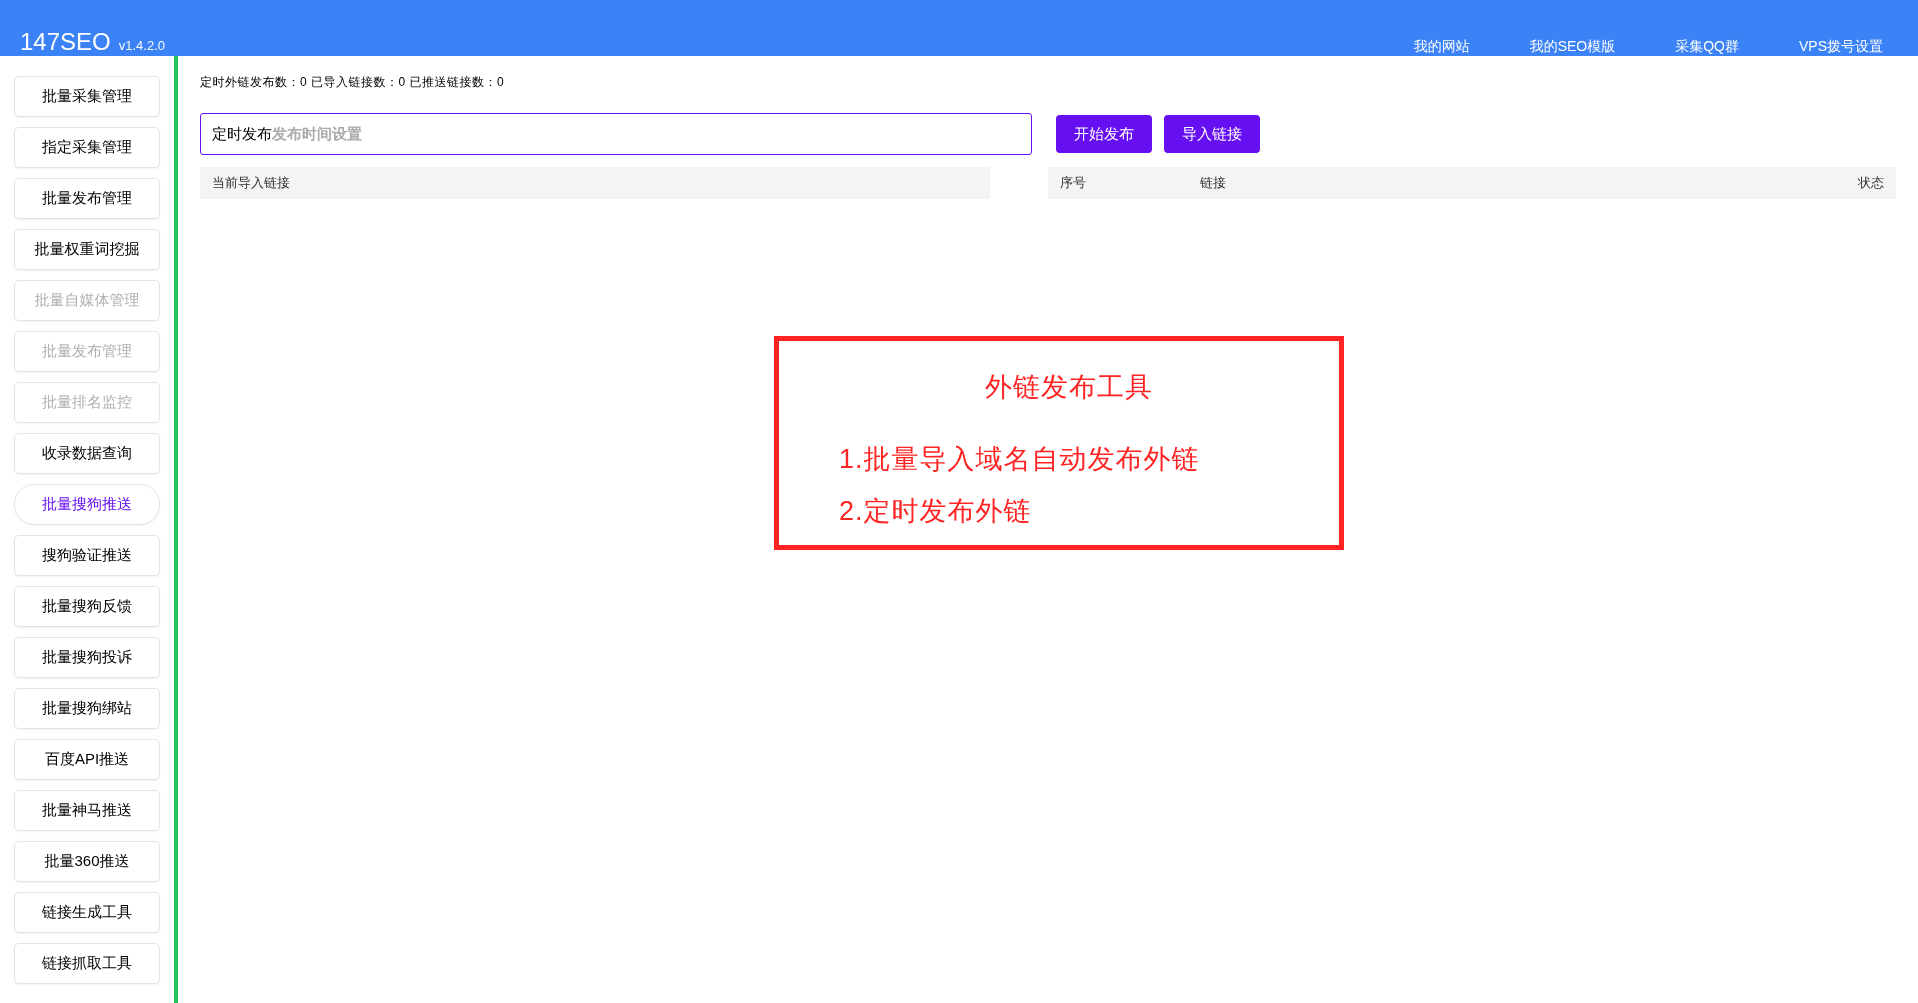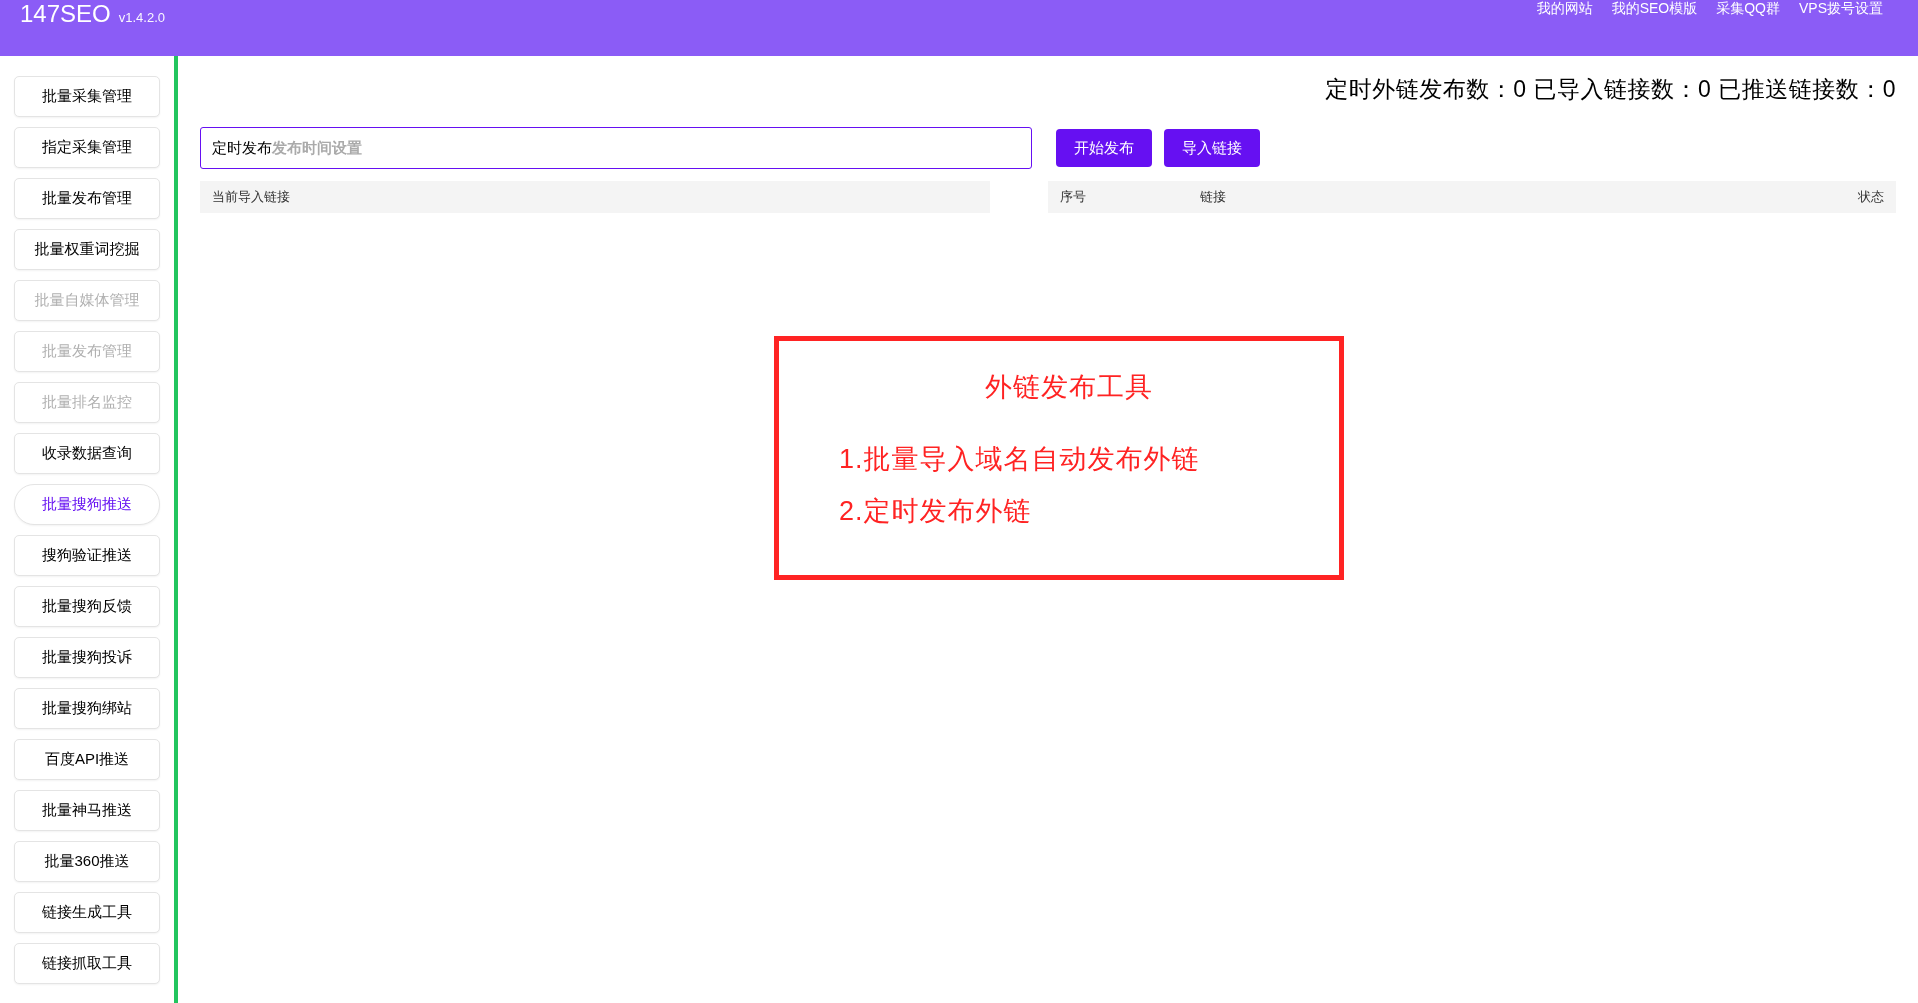--- a/index.html
+++ b/index.html
@@ -8,44 +8,44 @@
       box-sizing: border-box;
     }
     body {
       font-family: -apple-system, BlinkMacSystemFont, "Segoe UI", "PingFang SC", "Microsoft YaHei", sans-serif;
       background: #ffffff;
       width: 1918px;
       height: 1003px;
       overflow: hidden;
     }
     .header {
-      background: #8b5cf6;
+      background: #3b82f6;
       color: #ffffff;
       height: 56px;
       display: flex;
-      align-items: flex-start;
+      align-items: flex-end;
       justify-content: space-between;
       padding: 0 20px;
     }
     .header-left {
       display: flex;
       align-items: baseline;
       gap: 8px;
     }
     .logo {
       font-size: 24px;
       font-weight: 500;
     }
     .version {
       font-size: 13px;
       opacity: 0.95;
     }
     .header-nav {
       display: flex;
-      gap: 19px;
+      gap: 60px;
       padding-right: 15px;
     }
     .header-nav-item {
       font-size: 14px;
       color: #ffffff;
       cursor: pointer;
     }
     .body-container {
       display: flex;
       height: calc(100% - 56px);
@@ -79,25 +79,24 @@
     .sidebar-item.active {
       color: #6610f2;
       border-radius: 20px;
     }
     .main {
       flex: 1;
       padding: 18px 22px;
       position: relative;
     }
     .stats-line {
-      font-size: 23px;
+      font-size: 12px;
       color: #000000;
       margin-bottom: 22px;
       letter-spacing: 0.5px;
-      text-align: right;
     }
     .controls-row {
       display: flex;
       gap: 24px;
       align-items: center;
       margin-bottom: 12px;
     }
     .publish-input {
       width: 832px;
       height: 42px;
@@ -170,21 +169,21 @@
     .table-header.right .th-status {
       width: 60px;
       text-align: right;
     }
     .annotation-box {
       position: absolute;
       left: 596px;
       top: 280px;
       width: 570px;
       border: 5px solid #ff2323;
-      padding: 28px 40px 40px 60px;
+      padding: 28px 40px 10px 60px;
       background: #ffffff;
     }
     .annotation-title {
       color: #ff2323;
       font-size: 27px;
       text-align: center;
       margin-bottom: 32px;
       letter-spacing: 1px;
     }
     .annotation-line {

